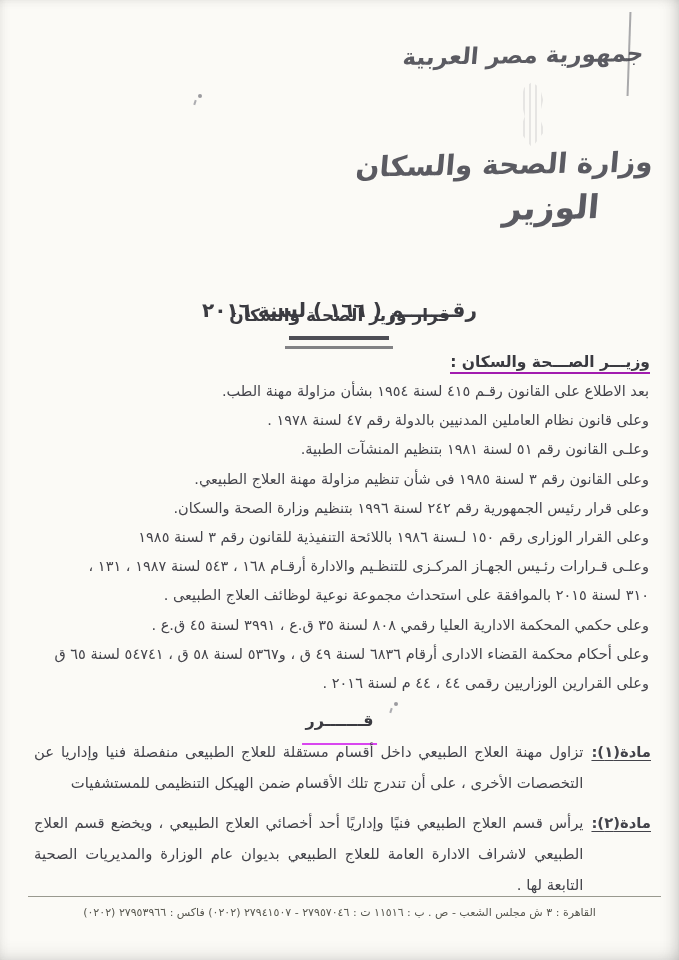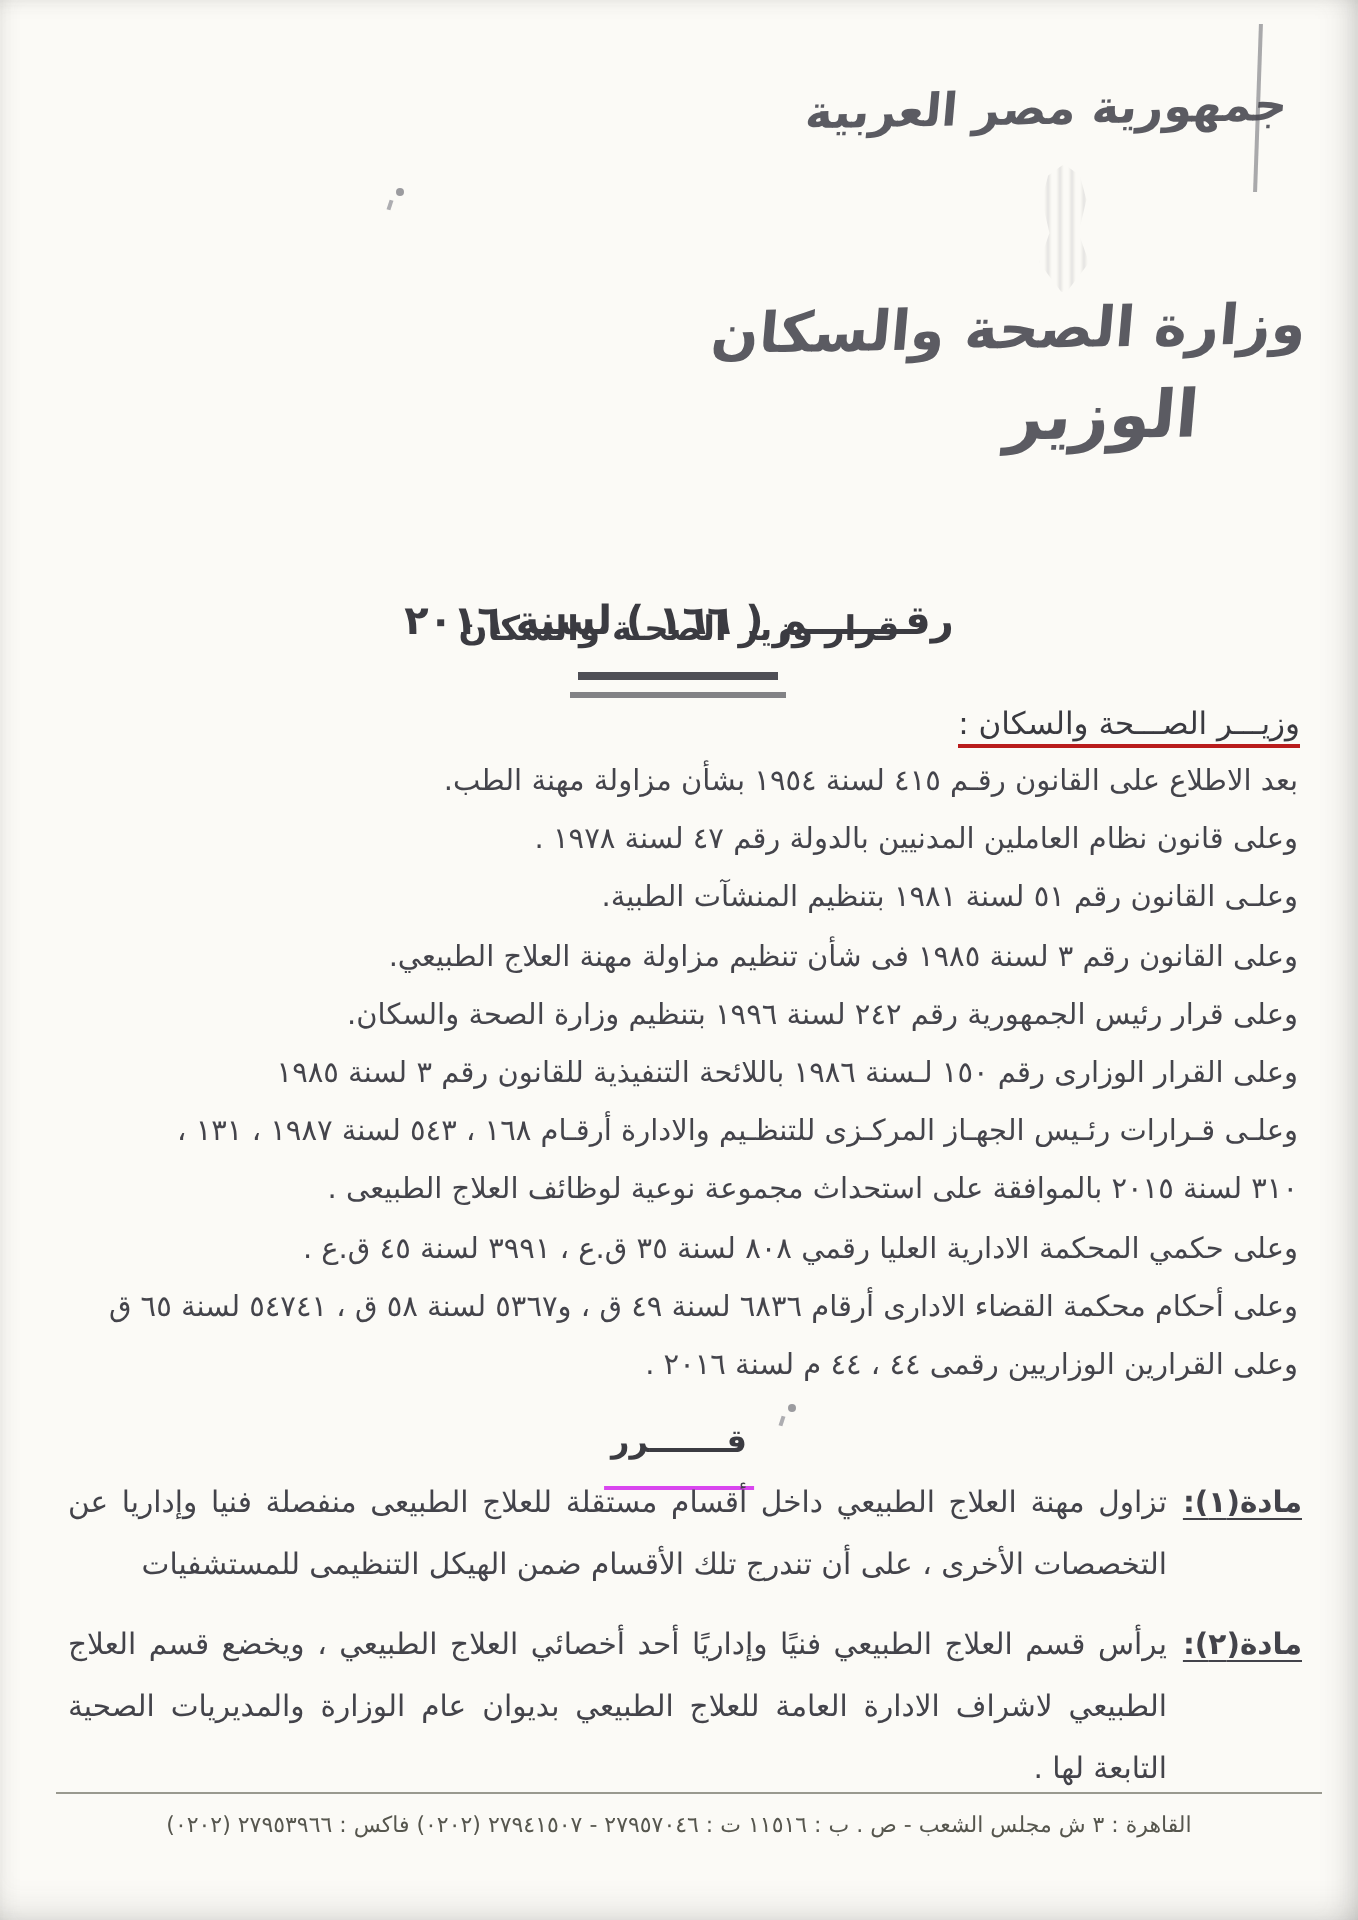--- a/index.html
+++ b/index.html
@@ -97,23 +97,23 @@
     position: absolute;
     background: #4e4e55;
   }
   .rule1 { top: 336px; left: 289px; width: 100px; height: 4px; }
   .rule2 { top: 346px; left: 285px; width: 108px; height: 3px; opacity: .7; }
   
   .section-heading {
     position: absolute;
     top: 353px; right: 29px;
     font-size: 15.5px;
-    font-weight: normal;
+    font-weight: bold;
     color: #3a3a40;
-    border-bottom: 2px solid #b91c1c;
+    border-bottom: 2px solid #a21caf;
     padding-bottom: 1px;
     white-space: nowrap;
   }
   .preamble {
     position: absolute;
     top: 377px; right: 30px; left: 32px;
     font-size: 14.5px;
     text-align: right;
     color: #44444b;
   }

